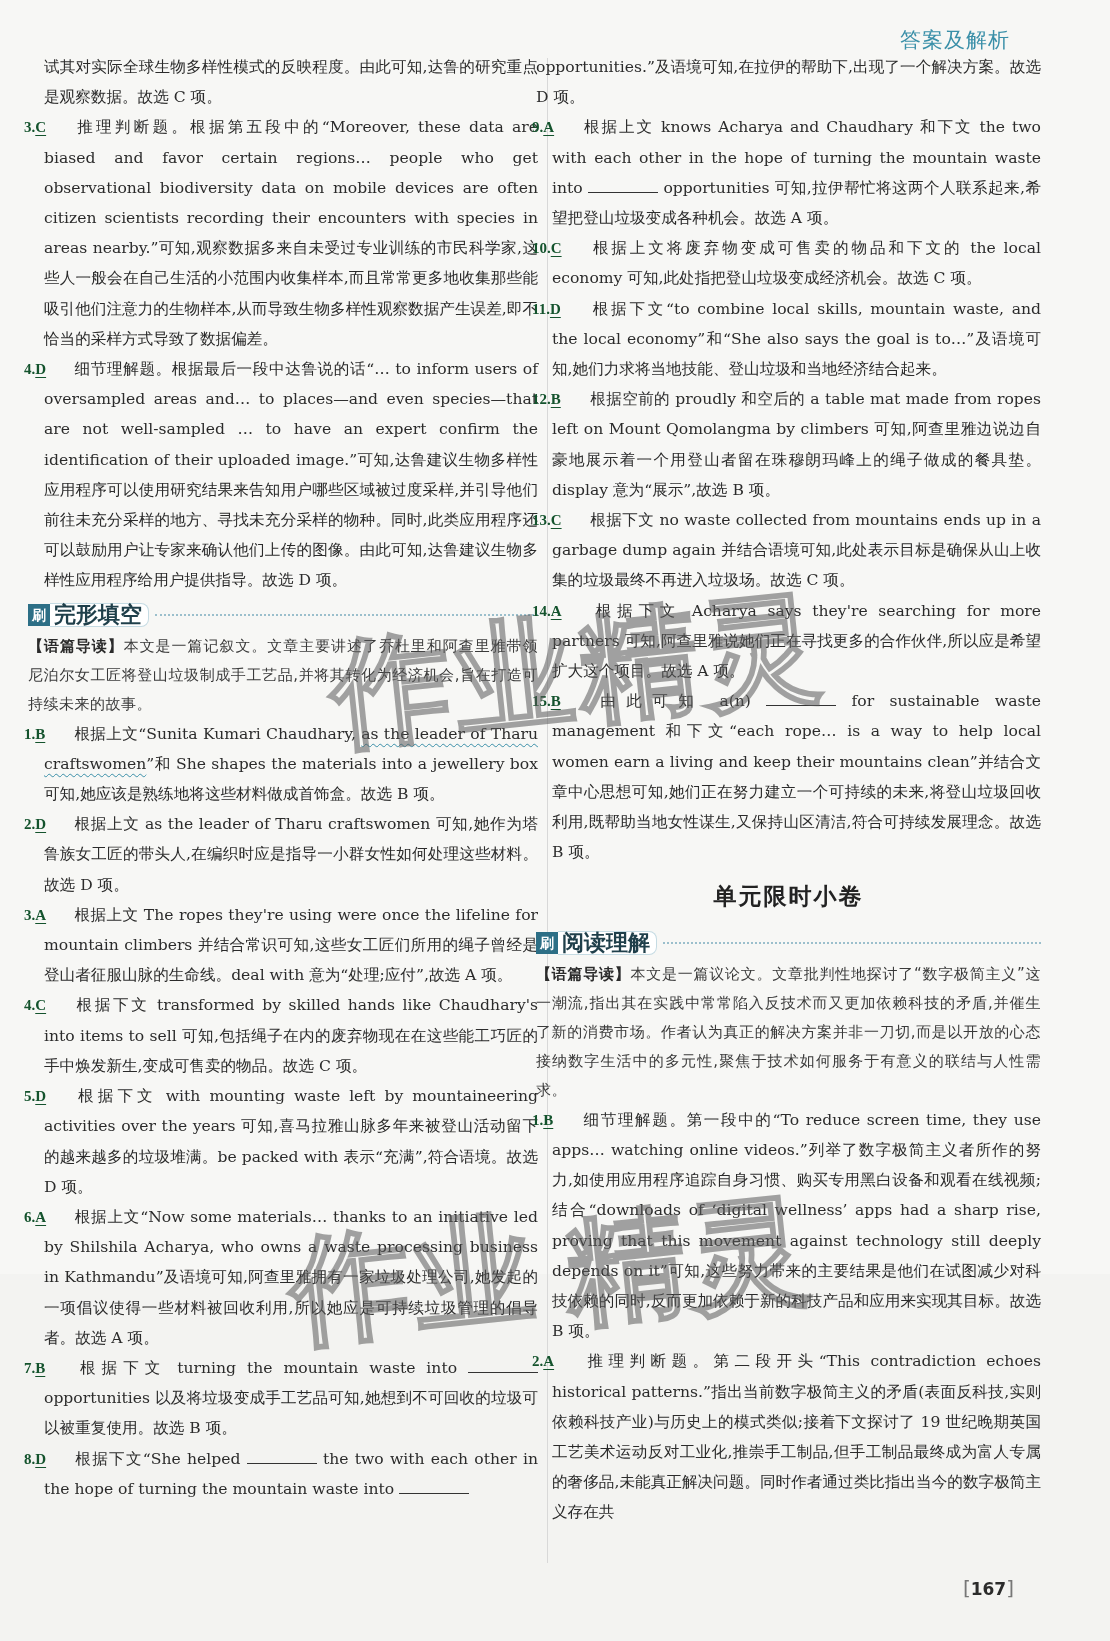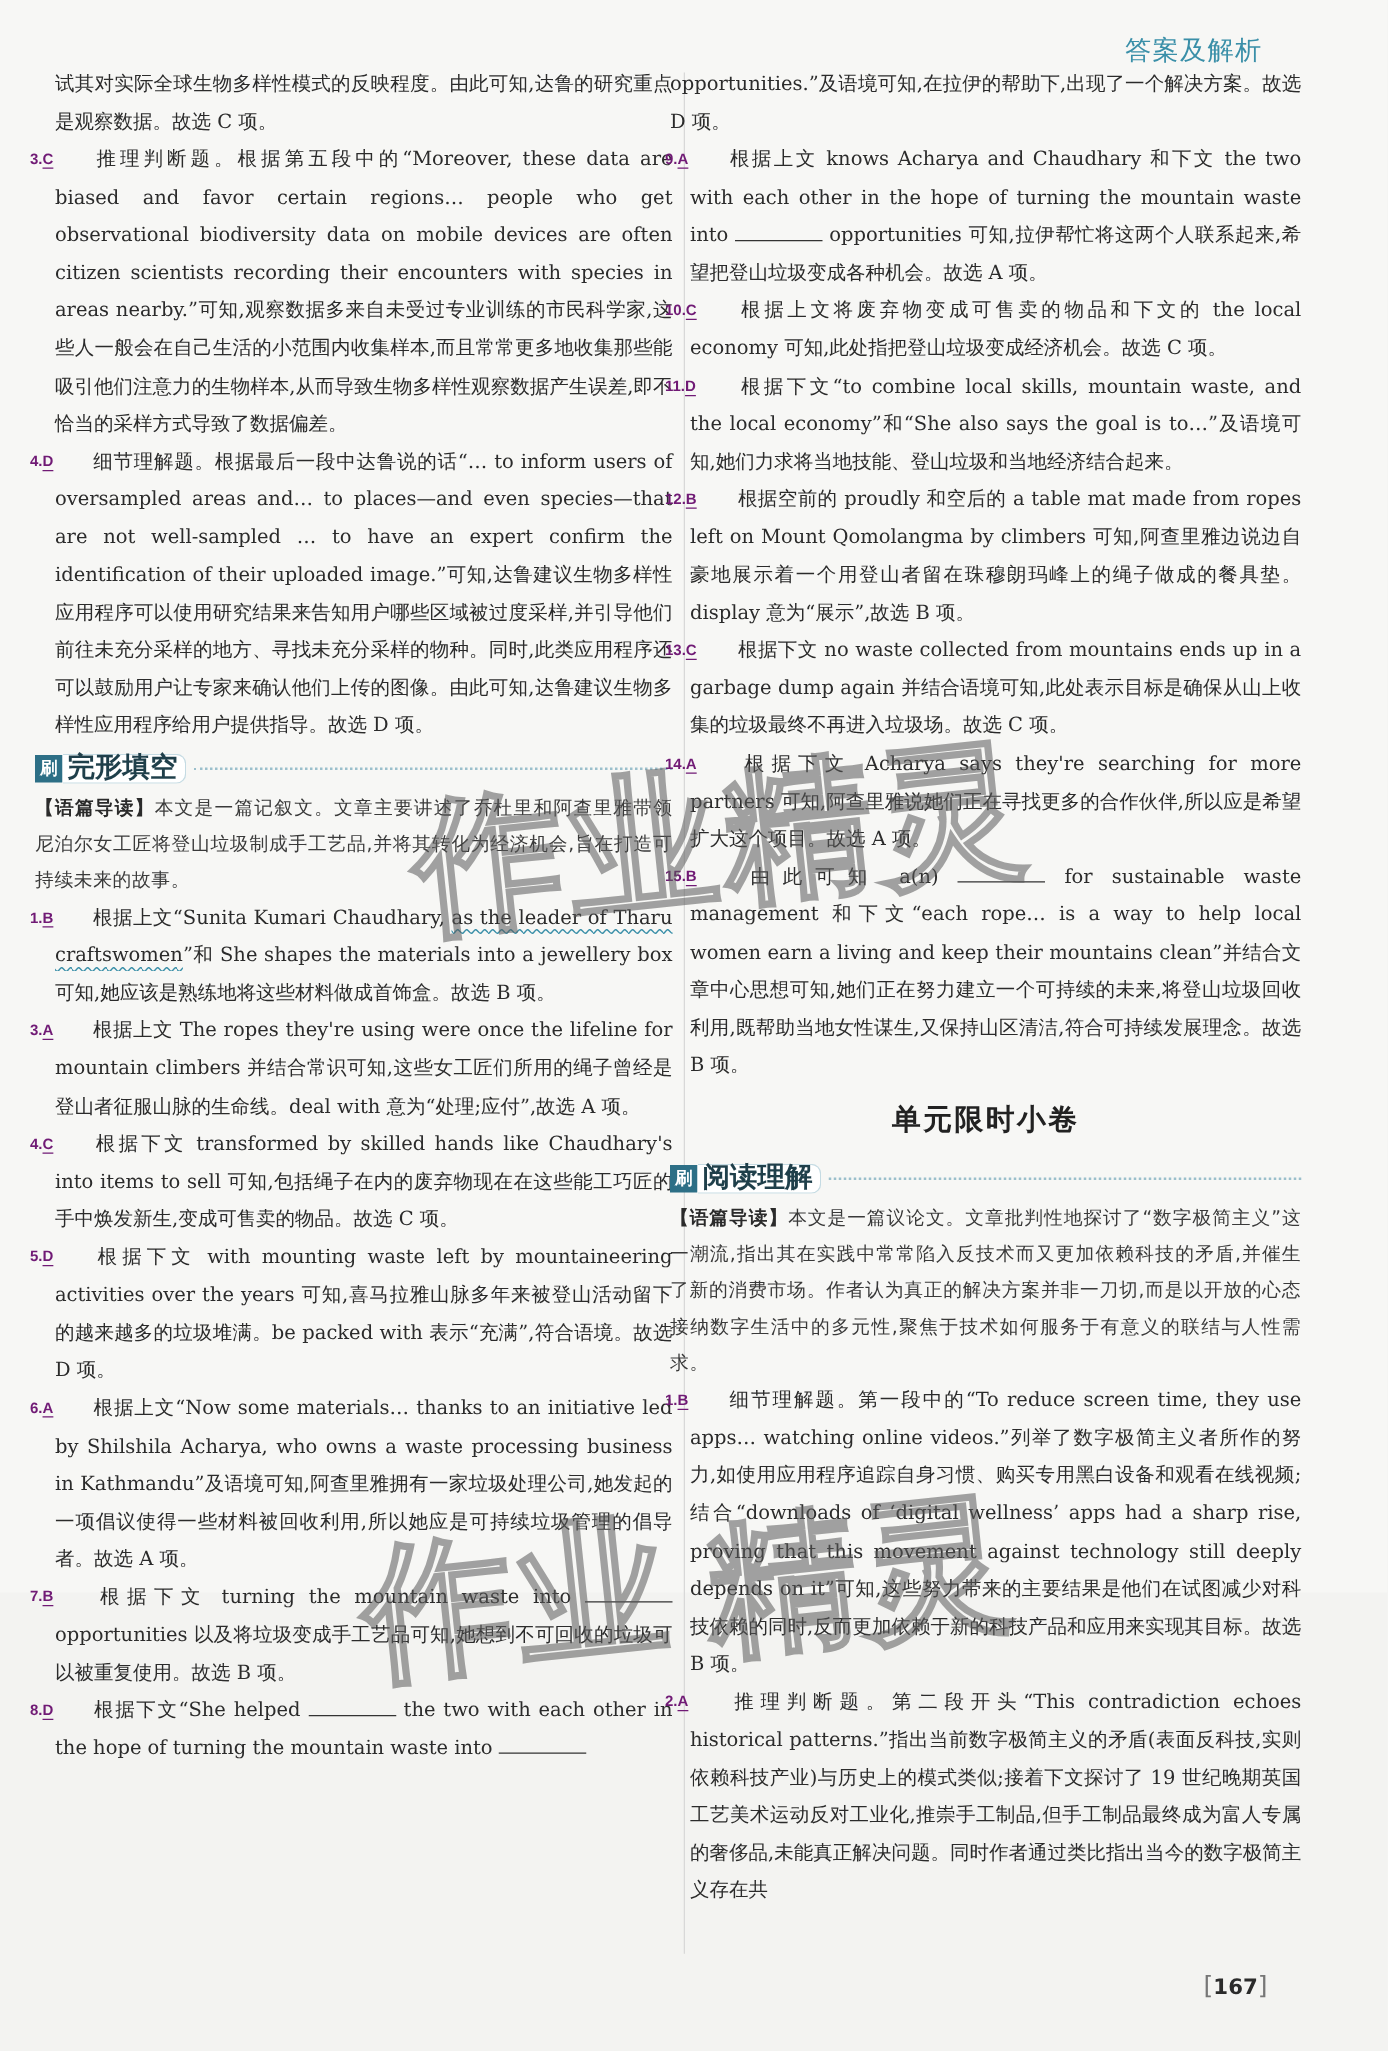--- a/index.html
+++ b/index.html
@@ -7,21 +7,21 @@
   body { font-family: "DejaVu Serif", "Liberation Serif", serif; color: #2b2b2b; position: relative; }
   .page { position: absolute; left: 0; top: 0; width: 1110px; height: 1274px; background: #f7f7f5; }
   .running-head { position: absolute; right: 100px; top: 26px; font-family: "DejaVu Sans", sans-serif; font-size: 21px; color: #3a8fa8; letter-spacing: 1px; }
   .col { position: absolute; top: 52px; font-size: 15.6px; line-height: 30.2px; text-align: justify; }
   .col-left { left: 28px; width: 510px; }
   .col-right { left: 536px; width: 505px; }
   .divider { position: absolute; left: 547px; top: 58px; width: 1px; height: 1505px; background: #d8d8d8; }
   .p { text-indent: 0; }
   .indent { padding-left: 16px; }
   .item { position: relative; padding-left: 16px; }
-  .item .num { position: absolute; left: -4px; top: 0; font-family: Liberation Sans, sans-serif; font-weight: bold; color: #701a75; font-size: 12px; }
+  .item .num { position: absolute; left: -4px; top: 0; font-family: Liberation Serif, serif; font-weight: bold; color: #14532d; font-size: 15px; }
   .item .num .ans { text-decoration: underline; text-underline-offset: 3px; }
   .item .lead { display: inline-block; width: 30px; }
   .item .lead.wide { width: 38px; }
   .wavy { text-decoration: underline wavy #3a8fa8; text-underline-offset: 4px; text-decoration-thickness: 1px; }
   .blank { display: inline-block; width: 70px; border-bottom: 1px solid #333; height: 14px; vertical-align: baseline; }
   .section-head { display: flex; align-items: center; margin: 4px 0 2px 0; height: 30px; }
   .badge { display: inline-block; width: 22px; height: 22px; background: #2d6f86; color: #fff; font-family: "DejaVu Sans", sans-serif; font-weight: bold; font-size: 14px; line-height: 22px; text-align: center; }
   .badge-label { display: inline-block; height: 24px; line-height: 22px; padding: 0 6px 0 4px; border: 1px solid #c5dbe3; border-left: none; border-radius: 0 8px 8px 0; font-family: "DejaVu Sans", sans-serif; font-weight: bold; font-size: 22px; color: #1f3f4a; background: #fff; }
   .dots { flex: 1; border-bottom: 2px dotted #9bbfcc; margin-left: 6px; height: 1px; }
   .guide { font-family: "DejaVu Sans", sans-serif; font-size: 15px; line-height: 29px; text-align: justify; color: #3a3a3a; letter-spacing: 0.5px; }
@@ -63,20 +63,24 @@
 
     <div class="guide">
       <span class="tag">【语篇导读】</span><span>本文是一篇记叙文。文章主要讲述了乔杜里和阿查里雅带领尼泊尔女工匠将登山垃圾制成手工艺品,并将其转化为经济机会,旨在打造可持续未来的故事。</span>
     </div>
 
     <div class="item">
       <span class="num"><span>1.</span><span class="ans">B</span></span>
       <span class="lead"></span><span>根据上文“Sunita Kumari Chaudhary, </span><span class="wavy">as the leader of Tharu craftswomen</span><span>”和 She shapes the materials into a jewellery box 可知,她应该是熟练地将这些材料做成首饰盒。故选 B 项。</span>
     </div>
 
+    <div class="item">
+      <span class="num"><span>2.</span><span class="ans">D</span></span>
+      <span class="lead"></span><span>根据上文 as the leader of Tharu craftswomen 可知,她作为塔鲁族女工匠的带头人,在编织时应是指导一小群女性如何处理这些材料。故选 D 项。</span>
+    </div>
 
     <div class="item">
       <span class="num"><span>3.</span><span class="ans">A</span></span>
       <span class="lead"></span><span>根据上文 The ropes they're using were once the lifeline for mountain climbers 并结合常识可知,这些女工匠们所用的绳子曾经是登山者征服山脉的生命线。deal with 意为“处理;应付”,故选 A 项。</span>
     </div>
 
     <div class="item">
       <span class="num"><span>4.</span><span class="ans">C</span></span>
       <span class="lead"></span><span>根据下文 transformed by skilled hands like Chaudhary's into items to sell 可知,包括绳子在内的废弃物现在在这些能工巧匠的手中焕发新生,变成可售卖的物品。故选 C 项。</span>
     </div>

